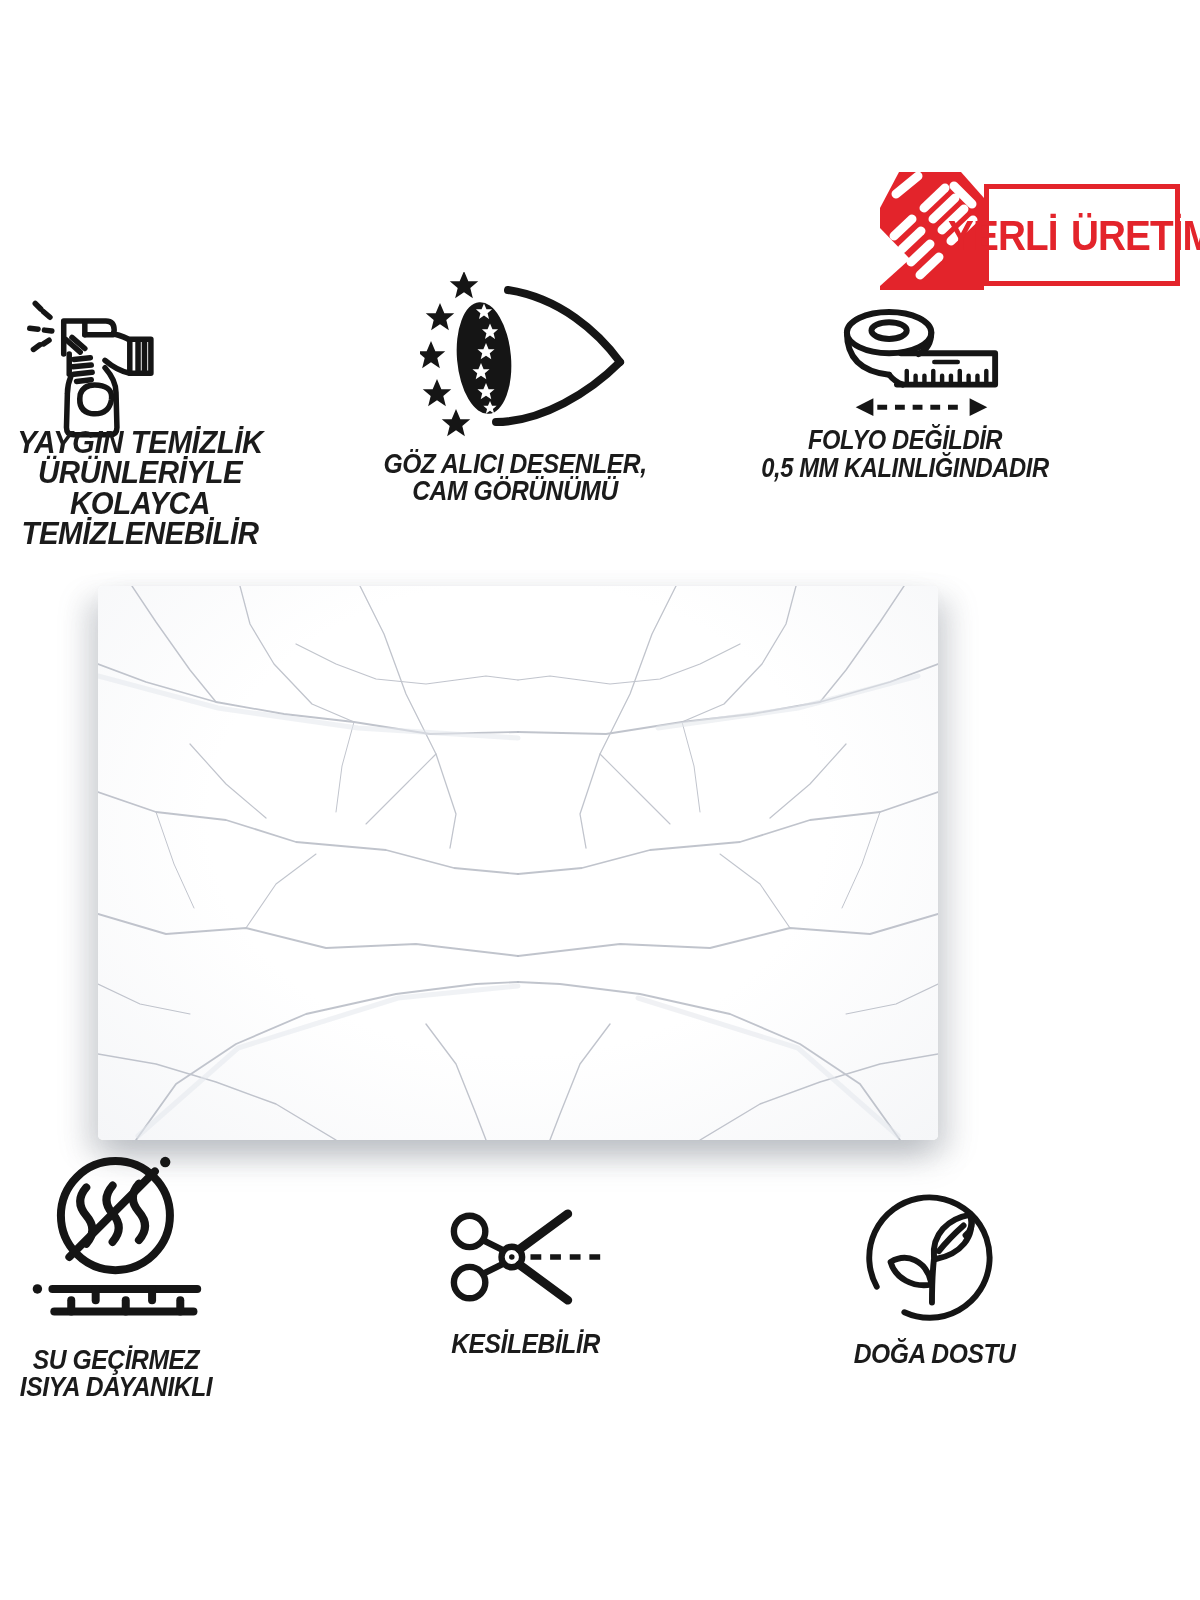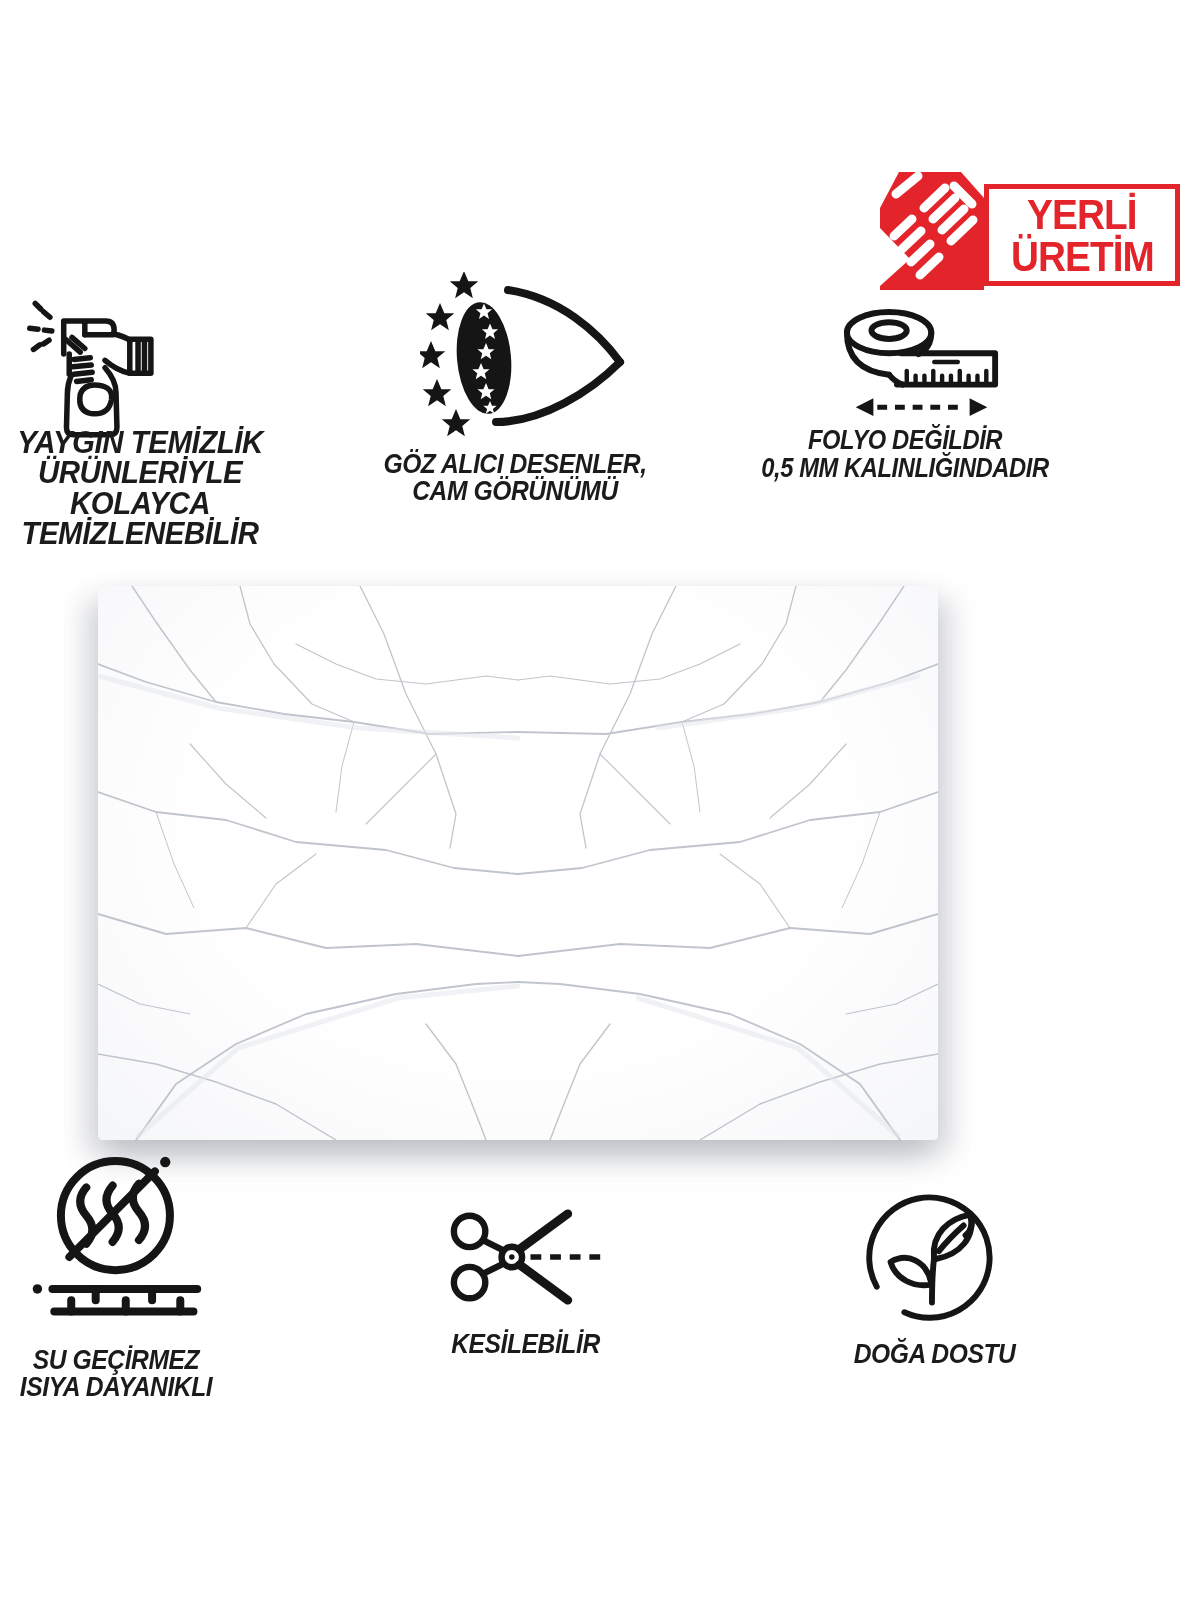--- a/index.html
+++ b/index.html
@@ -17,21 +17,21 @@
   .t-cleaning{left:-6px;top:428px;width:292px;font-size:31px;transform:scaleX(0.95);}
   .t-design{left:360px;top:450px;width:310px;font-size:28px;}
   .t-thickness{left:730px;top:426px;width:350px;font-size:27px;line-height:1.04;}
   .t-heat{left:-4px;top:1346px;width:240px;font-size:28px;}
   .t-cut{left:418px;top:1330px;width:215px;font-size:28px;}
   .t-eco{left:822px;top:1340px;width:225px;font-size:28px;}
   
   .badge-box{
     position:absolute;left:984px;top:184px;width:196px;height:102px;
     border:5px solid #e3242b;background:#ffffff;box-sizing:border-box;
-    display:flex;flex-direction:column;justify-content:center;align-items:center;
+    display:flex;flex-direction:row;justify-content:center;align-items:center;
   }
   .badge-box span{
     color:#e3242b;font-weight:bold;font-size:43px;line-height:0.98;
     letter-spacing:-1px;transform:scaleX(0.9);white-space:nowrap;display:block;
   }
   
   .marble{
     position:absolute;left:98px;top:586px;width:840px;height:554px;border-radius:5px;
     background:radial-gradient(ellipse at 50% 42%,#ffffff 52%,#f5f6f8 100%);
     box-shadow:0 18px 32px rgba(125,131,144,0.30),

